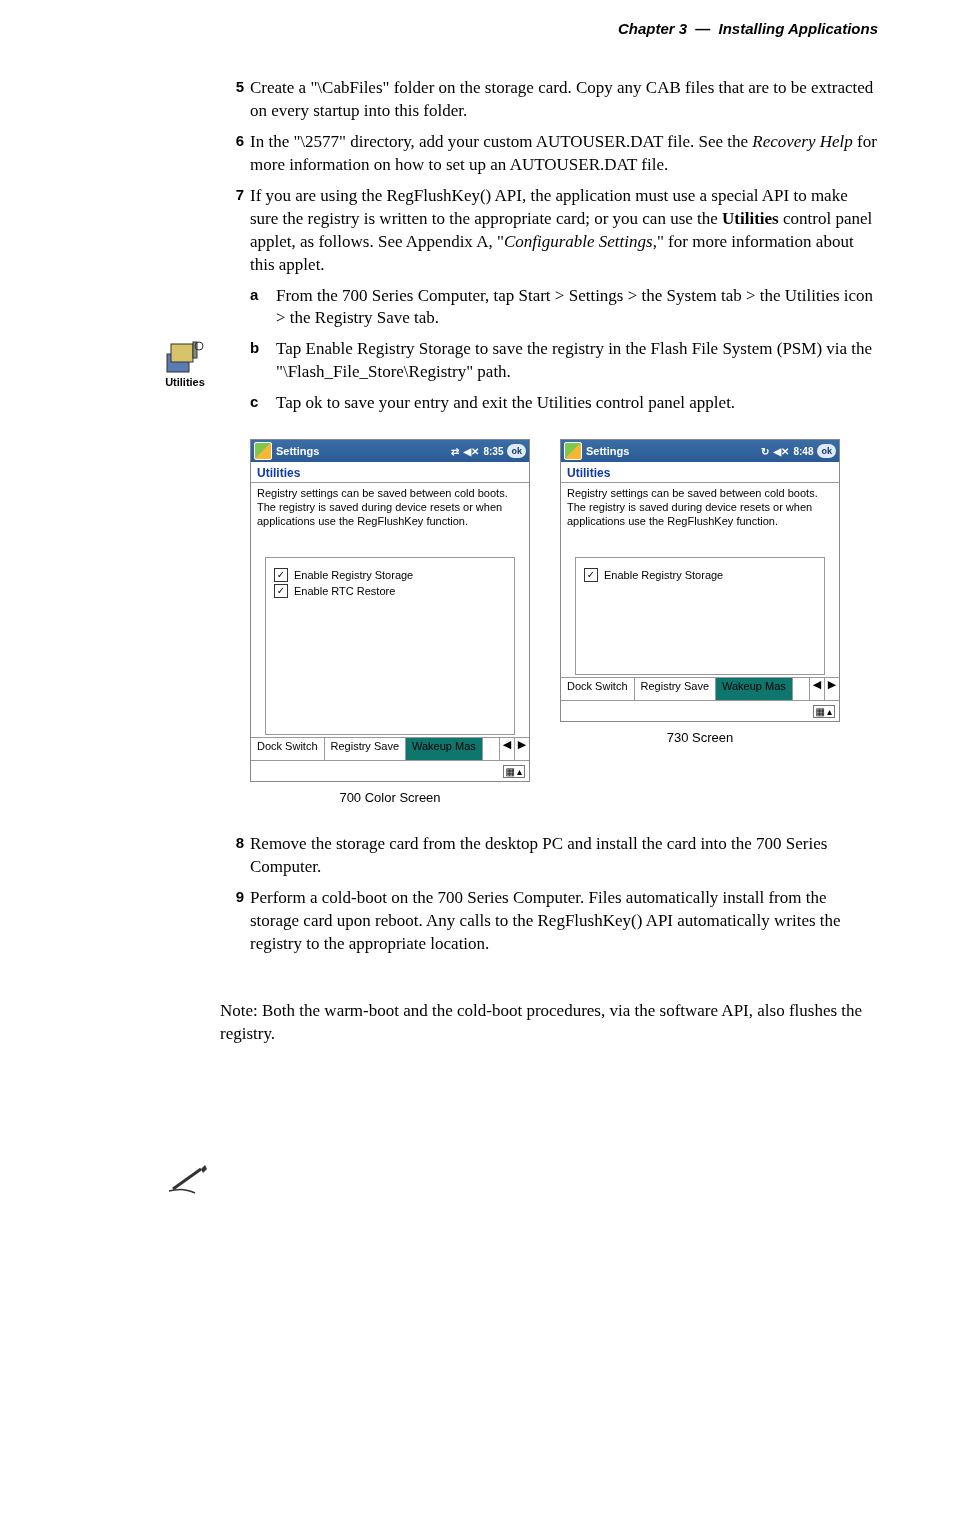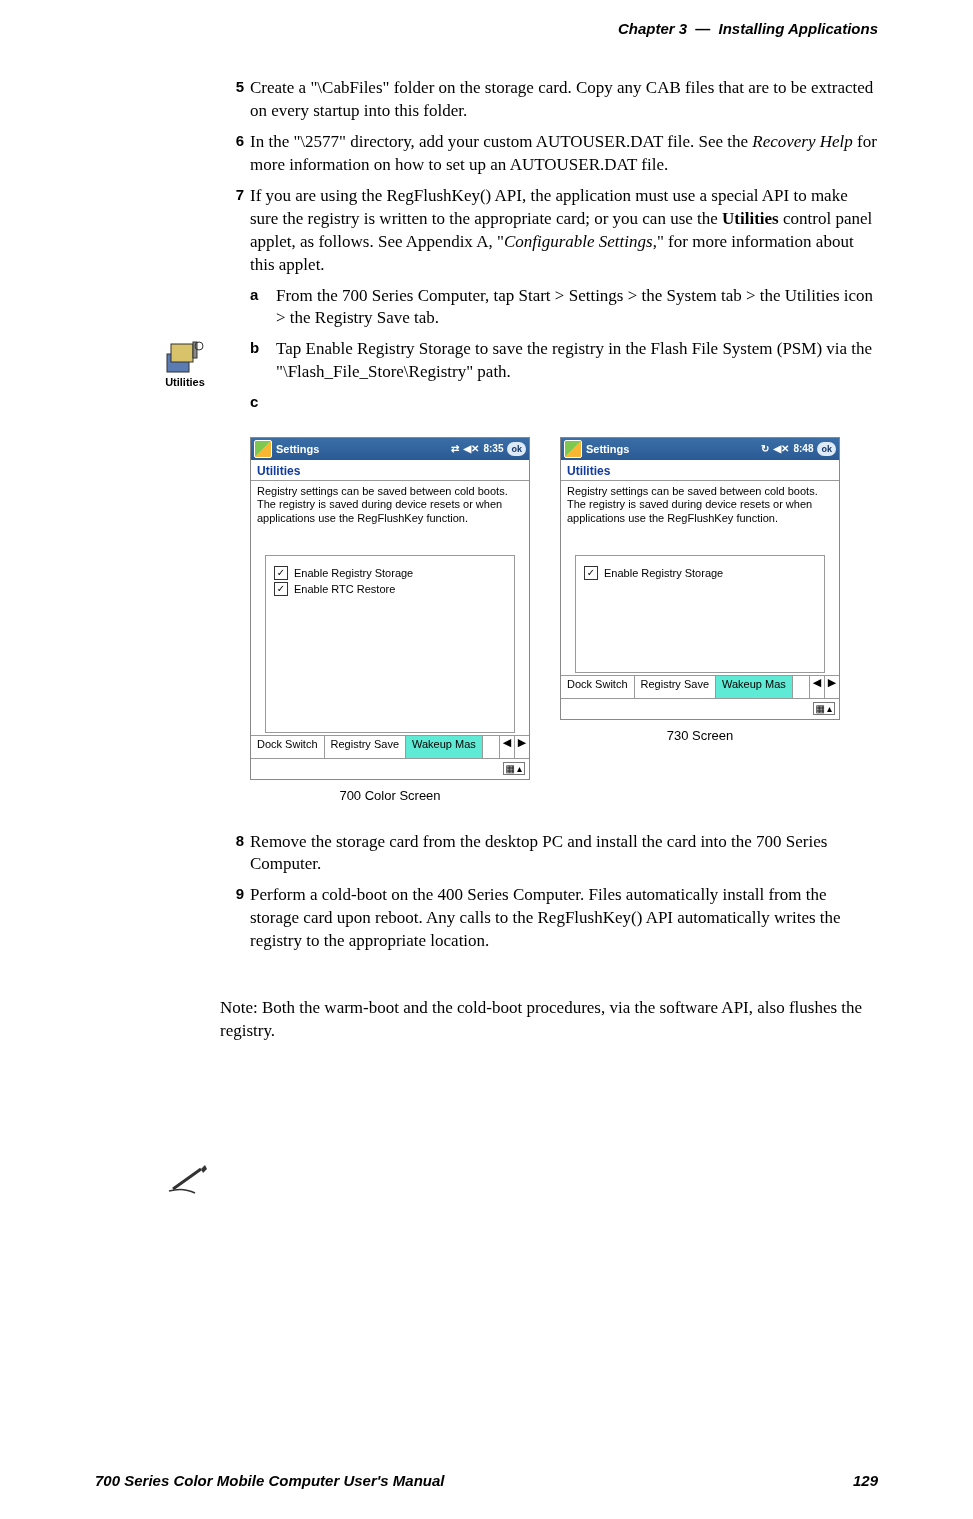--- a/index.html
+++ b/index.html
@@ -188,21 +188,21 @@
     border-top: 1px solid #999;
     font-size: 11px;
     height: 22px;
   }
   .tabs .tab {
     padding: 2px 6px;
     border-right: 1px solid #999;
     white-space: nowrap;
   }
   .tabs .tab.active {
-    background: #5eead4;
+    background: #0f766e;
   }
   .tabs .arrows {
     margin-left: auto;
     display: flex;
   }
   .tabs .arrows .ar { width: 14px; text-align: center; border-left: 1px solid #999; }
   .sip {
     height: 20px;
     border-top: 1px solid #999;
     display: flex;
@@ -284,20 +284,23 @@
 
       <div class="substep">
         <div class="letter">b</div>
         <div class="body">
           <span>Tap </span><span class="bold ul">Enable Registry Storage</span><span> to save the registry in the Flash File System (PSM) via the "\Flash_File_Store\Registry" path.</span>
         </div>
       </div>
 
       <div class="substep">
         <div class="letter">c</div>
+        <div class="body">
+          <span>Tap </span><span class="bold">ok</span><span> to save your entry and exit the Utilities control panel applet.</span>
+        </div>
       </div>
     </div>
 
     <div class="screenshots">
 
       <div class="device">
         <div class="device-screen">
           <div class="titlebar">
             <div class="start-icon"></div>
             <span>Settings</span>
@@ -378,37 +381,33 @@
 
     <div style="height:22px"></div>
 
     <div class="step">
       <div class="num">8</div>
       <div class="body">Remove the storage card from the desktop PC and install the card into the 700 Series Computer.</div>
     </div>
 
     <div class="step">
       <div class="num">9</div>
-      <div class="body">Perform a cold-boot on the 400 Series Computer. Files automatically install from the storage card upon reboot. Any calls to the RegFlushKey() API automatically writes the registry to the appropriate location.</div>
+      <div class="body">Perform a cold-boot on the 700 Series Computer. Files automatically install from the storage card upon reboot. Any calls to the RegFlushKey() API automatically writes the registry to the appropriate location.</div>
     </div>
 
     <div class="icon-side note-icon-wrap">
       <svg width="44" height="34">
         <path d="M8 26 L36 6" stroke="#333" stroke-width="3" fill="none"></path>
         <path d="M36 6 L40 2 L42 6 L38 10 Z" fill="#333"></path>
         <path d="M4 28 Q18 24 30 30" stroke="#333" stroke-width="1.5" fill="none"></path>
       </svg>
     </div>
 
     <div class="note-row">
       <div class="body">
         <span class="bold">Note</span><span>: Both the warm-boot and the cold-boot procedures, via the software API, also flushes the registry.</span>
       </div>
     </div>
 
   </div>
 
-  <div class="footer">
-    <span>700 Series Color Mobile Computer User's Manual</span>
-    <span>129</span>
-  </div>
 
 </div>
 
 </body></html>

